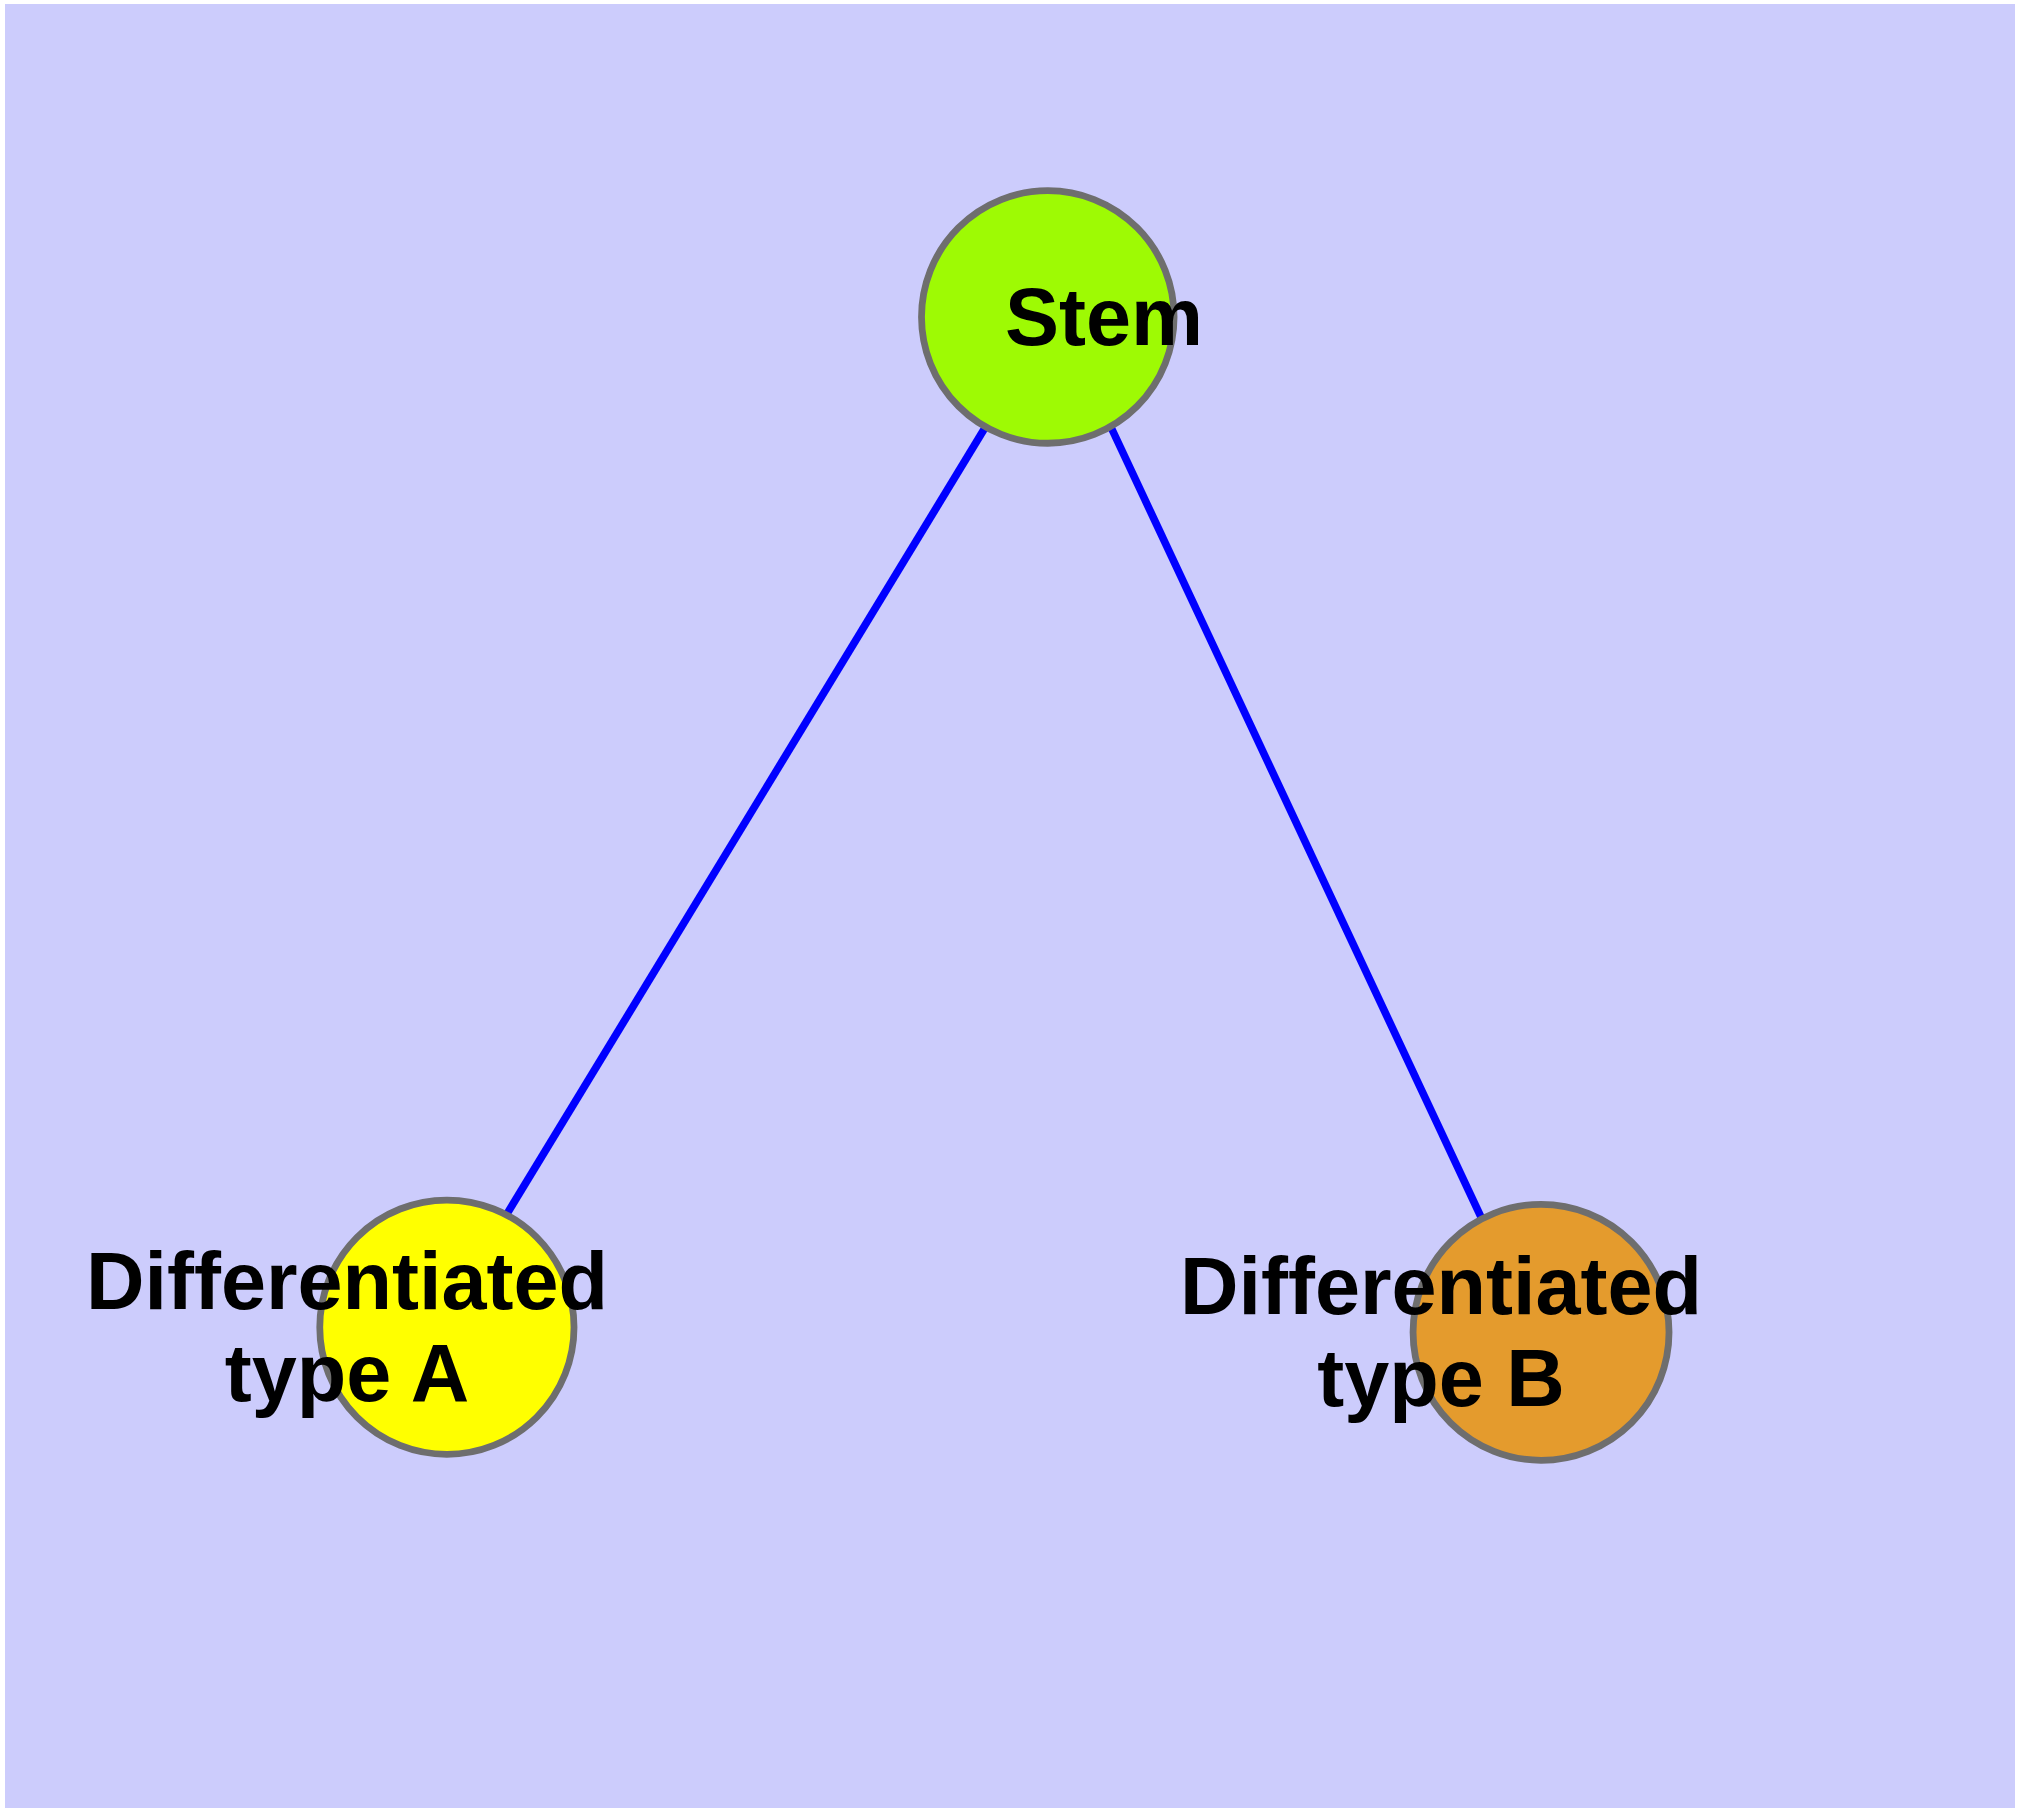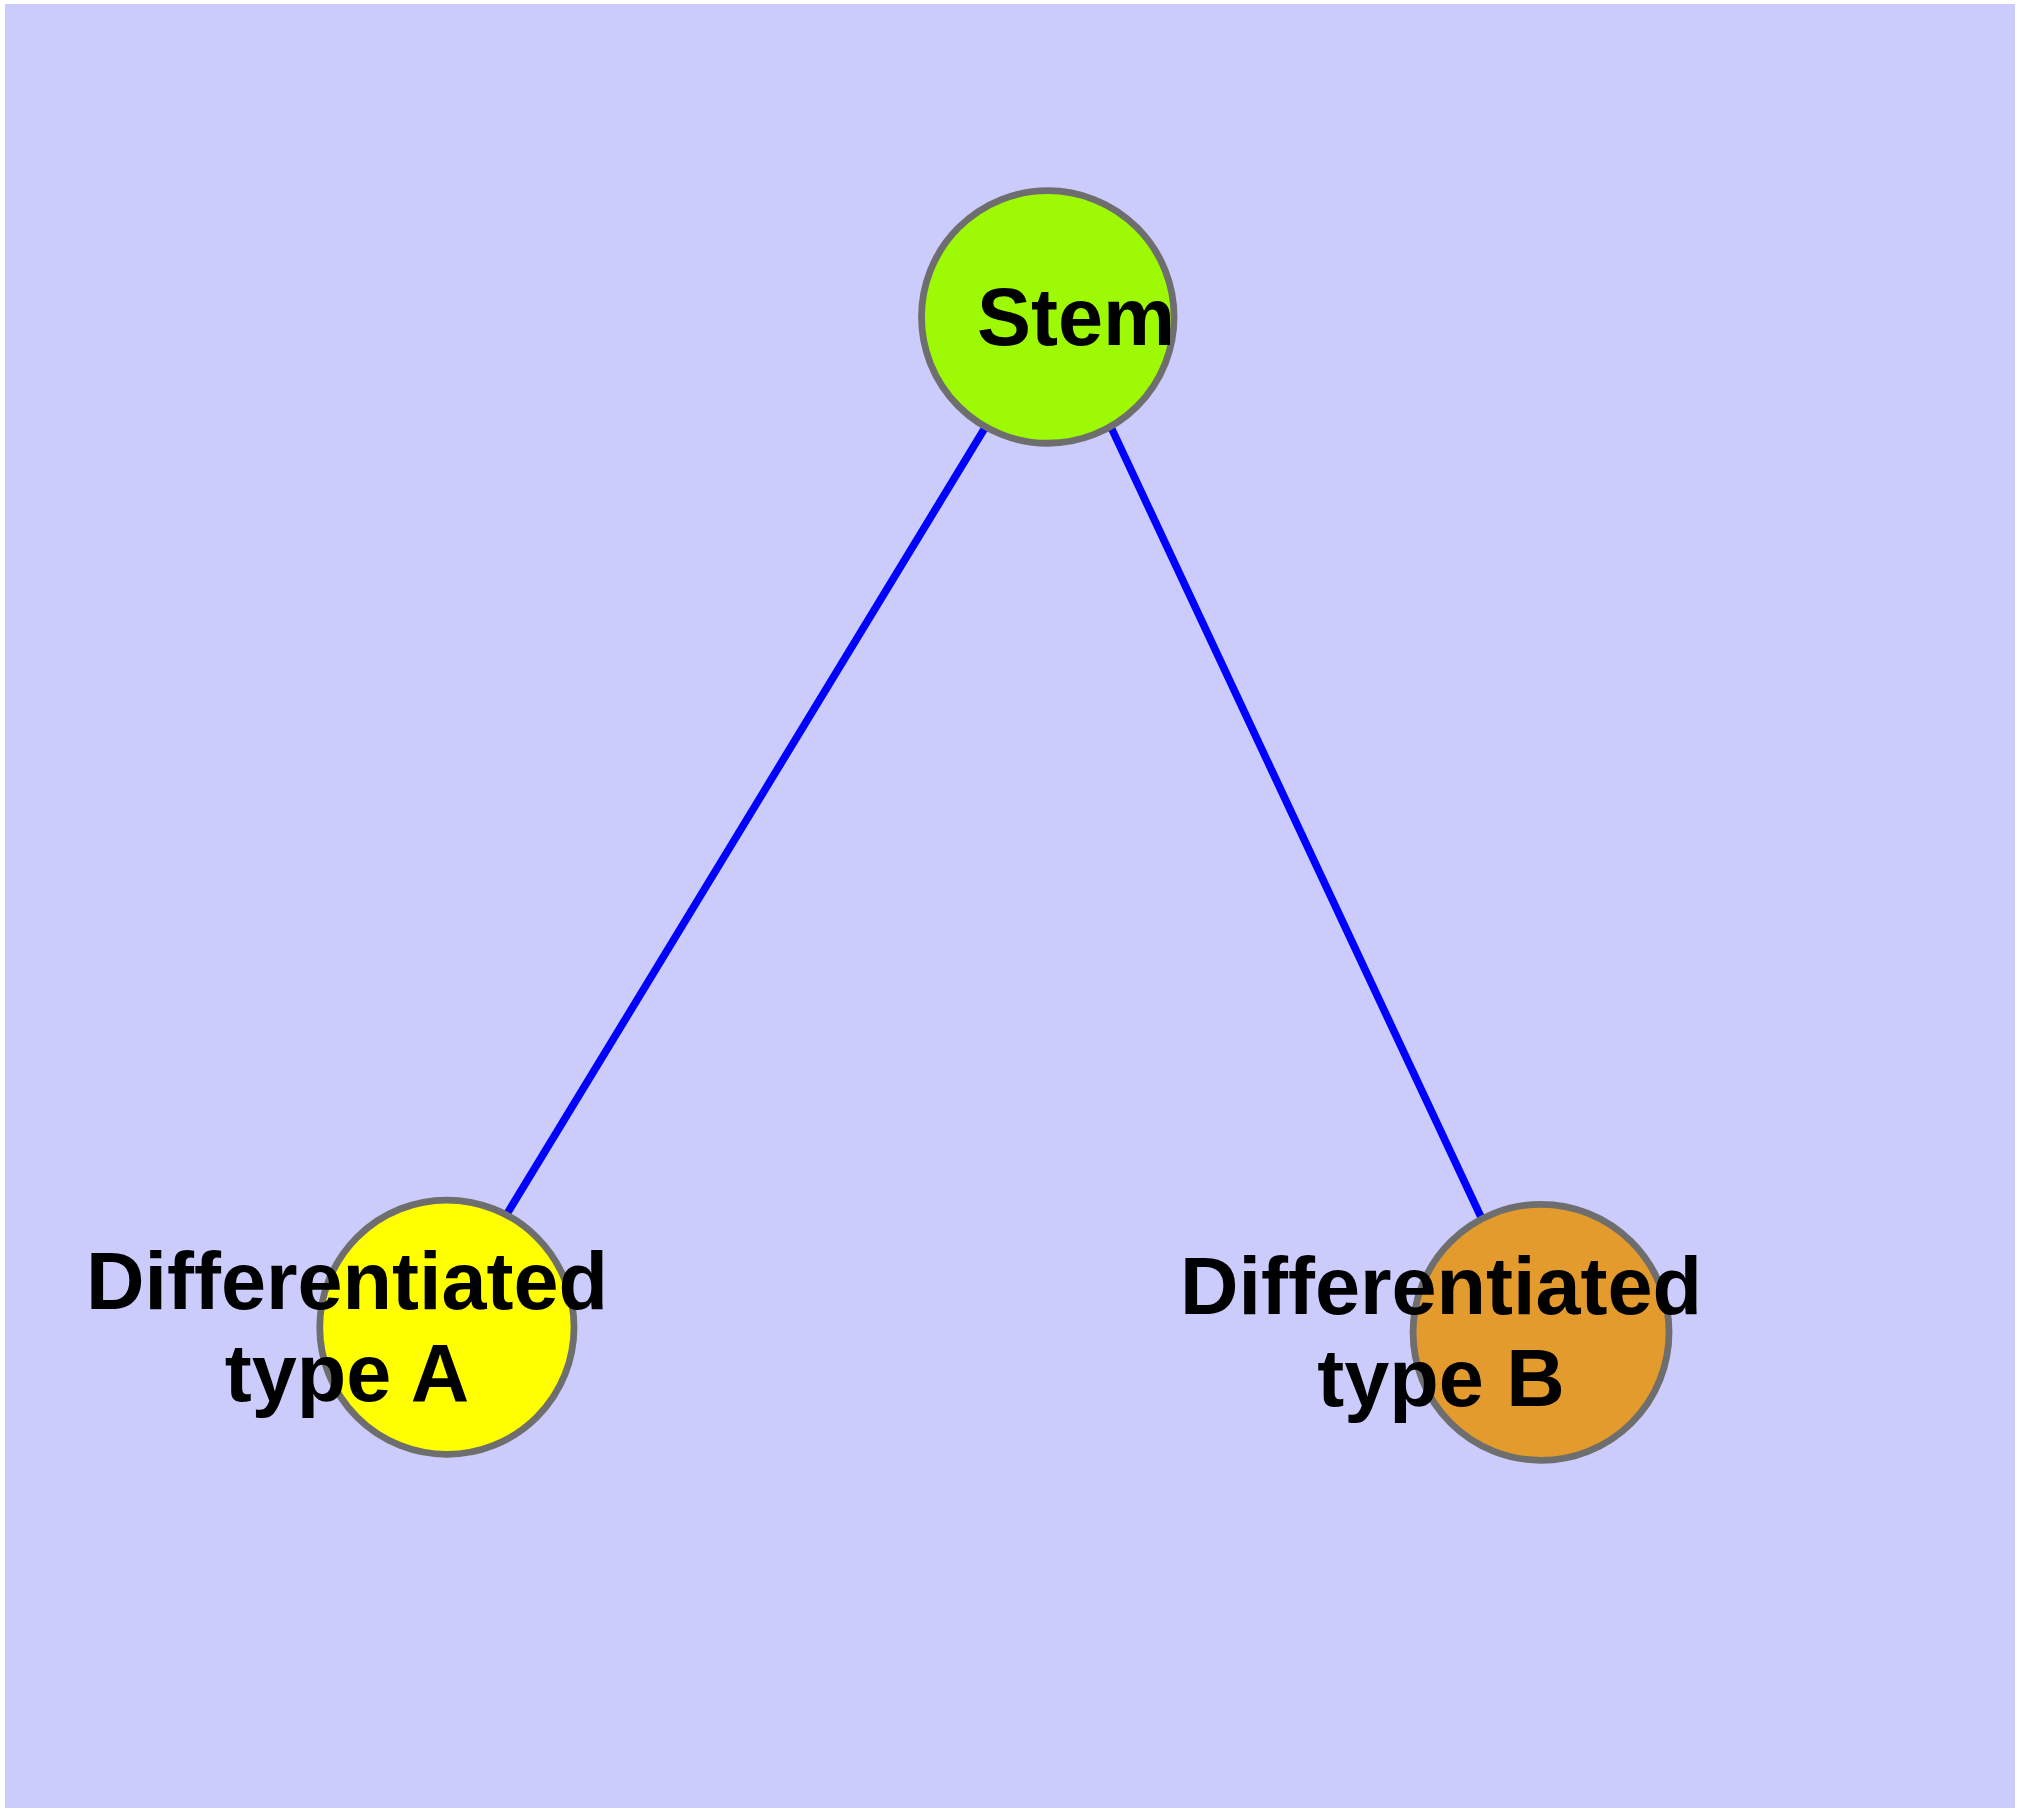--- a/index.html
+++ b/index.html
@@ -65,19 +65,19 @@
       <line class="edge-line" x1="1163" y1="503" x2="595" y2="1437" stroke="#0000ff" stroke-width="9"></line>
       <line class="edge-line" x1="1311" y1="505" x2="1749" y2="1440" stroke="#0000ff" stroke-width="9"></line>
     </g>
     <g>
       <circle class="node-circle" cx="1236" cy="374" r="149" fill="#9efa04" stroke="#6e6e6e"></circle>
       <circle class="node-circle" cx="527" cy="1566" r="150" fill="#ffff00" stroke="#6e6e6e"></circle>
       <circle class="node-circle" cx="1818" cy="1572" r="151" fill="#e49b2d" stroke="#6e6e6e"></circle>
     </g>
   </svg>
 
-  <div class="node-label" style="left: 1076px; top: 317px;">Stem</div>
+  <div class="node-label" style="left: 1104px; top: 317px;">Stem</div>
   <div class="node-label" style="left: 347px; top: 1327px;">Differentiated
 type A</div>
   <div class="node-label" style="left: 1441px; top: 1332px;">Differentiated
 type B</div>
 </div>
 
 
 </body></html>

